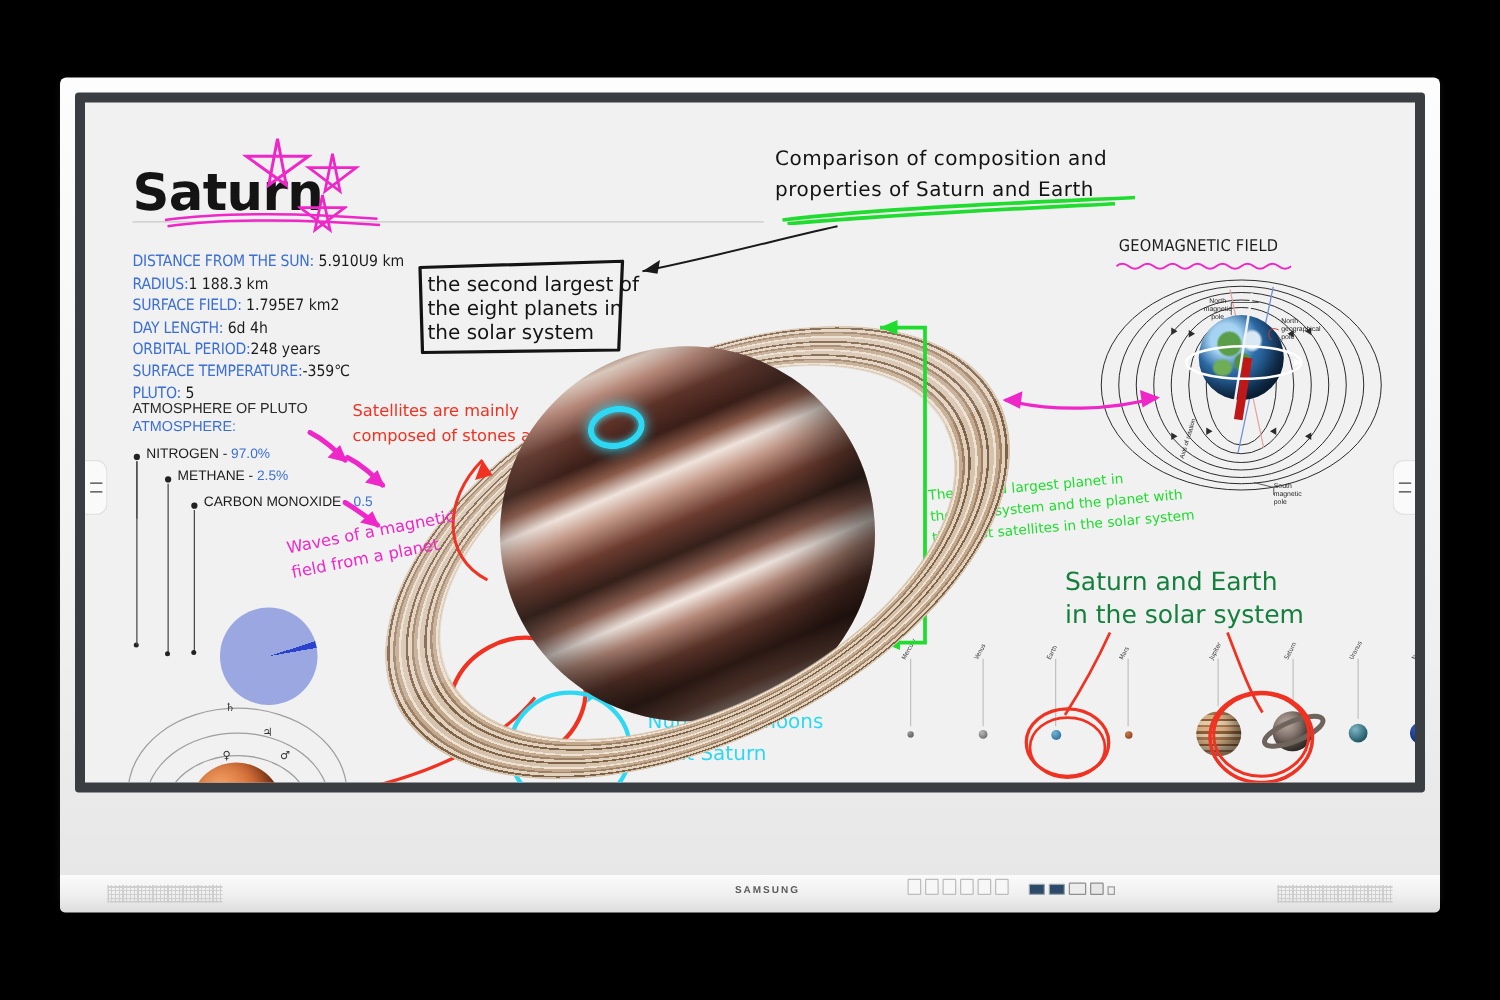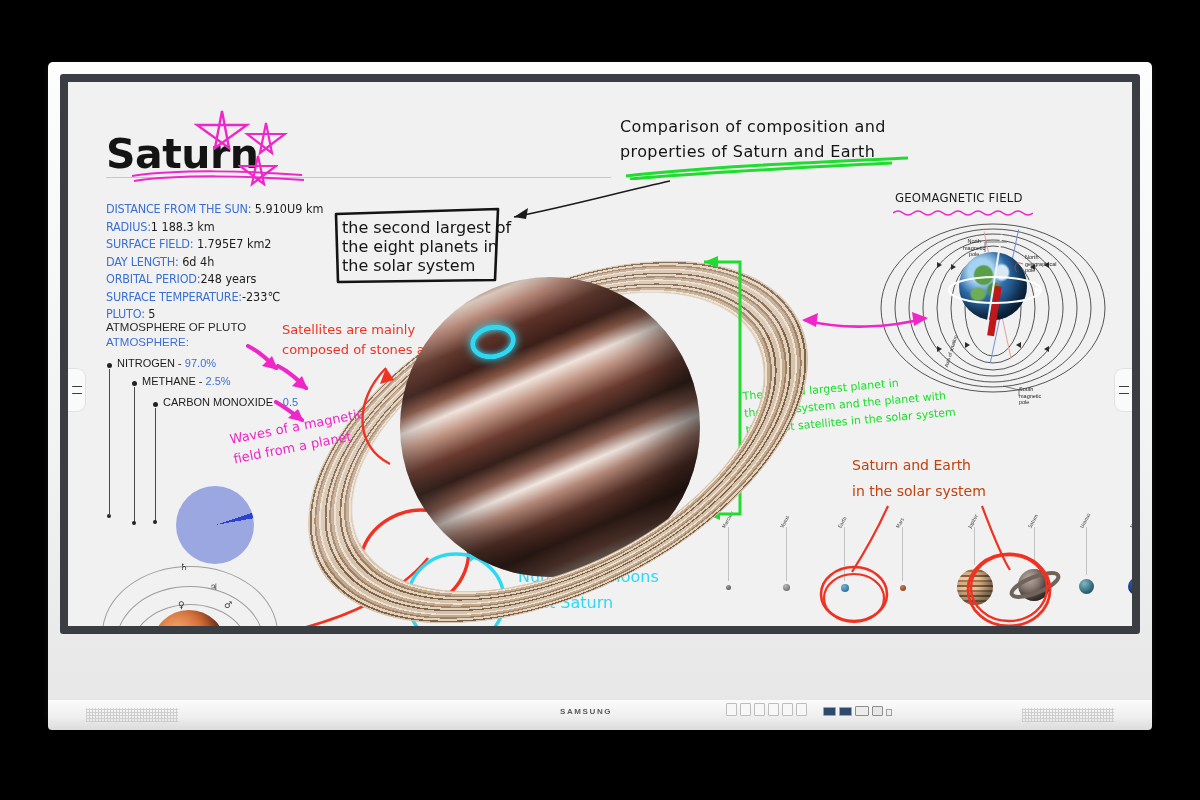--- a/index.html
+++ b/index.html
@@ -36,21 +36,21 @@
   .vent {
     position: absolute; top: 708px; width: 92px; height: 14px;
     background:
       repeating-linear-gradient(0deg,#c9c9c9 0 1px, transparent 1px 3px),
       repeating-linear-gradient(90deg,#c9c9c9 0 1px, transparent 1px 3px);
     opacity: .85;
   }
   #vent-left { left: 86px; }
   #vent-right { left: 1022px; }
   #brand {
-    position: absolute; top: 707px; left: 560px; width: 80px; text-align: left;
+    position: absolute; top: 707px; left: 560px; width: 80px; text-align: right;
     font-size: 8px; letter-spacing: 1.6px; font-weight: bold; color: #5b5b5b;
   }
   #ports { position: absolute; top: 703px; left: 726px; display: flex; align-items: flex-end; gap: 3px; }
   .port-key { width: 11px; height: 13px; border: 1px solid #bdbdbd; background: #f7f7f7; border-radius: 1px; }
   .port-usb { width: 13px; height: 9px; border: 1px solid #9aa4ad; background: #2e4a6b; border-radius: 1px; }
   .port-hdmi { width: 14px; height: 10px; border: 1px solid #8e8e8e; background: #ececec; border-radius: 1px; }
   .port-rj { width: 11px; height: 10px; border: 1px solid #8e8e8e; background: #e7e7e7; border-radius: 1px; }
   .port-tiny { width: 6px; height: 7px; border: 1px solid #9e9e9e; background: #efefef; }
 
   
@@ -222,21 +222,21 @@
 
       <div id="title">Saturn</div>
       <div id="title-rule"></div>
 
       <div id="specs">
         <div class="spec"><span class="k">DISTANCE FROM THE SUN:</span> <span class="v">5.910U9 km</span></div>
         <div class="spec"><span class="k">RADIUS:</span><span class="v">1 188.3 km</span></div>
         <div class="spec"><span class="k">SURFACE FIELD:</span> <span class="v">1.795E7  km2</span></div>
         <div class="spec"><span class="k">DAY LENGTH:</span><span class="v"> 6d  4h</span></div>
         <div class="spec"><span class="k">ORBITAL PERIOD:</span><span class="v">248 years</span></div>
-        <div class="spec"><span class="k">SURFACE TEMPERATURE:</span><span class="v">-233℃</span></div>
+        <div class="spec"><span class="k">SURFACE TEMPERATURE:</span><span class="v">-359℃</span></div>
         <div class="spec"><span class="k">PLUTO:</span> <span class="v">5</span></div>
       </div>
 
       <div id="comp-head">
         <div class="l1">ATMOSPHERE OF PLUTO</div>
         <div class="l2">ATMOSPHERE:</div>
       </div>
 
       <div class="comp-dot" style="left:39px;top:281px"></div>
       <div class="comp-item" style="left:49px;top:275px">
@@ -472,21 +472,21 @@
         <div class="ink-text" style="left:646px;top:306px;font-size:11px;color:#1fdc2f;line-height:17px;transform:rotate(-5deg);transform-origin:left top">The second largest planet in
 the solar system and the planet with
 the most satellites in the solar system</div>
 
         <svg style="position:absolute;left:696px;top:222px" width="146" height="34">
           <path d="M12,16 C50,26 98,24 134,14" fill="none" stroke="#ef27c8" stroke-width="2.6"></path>
           <polygon points="10,16 26,9 24,23" fill="#ef27c8"></polygon>
           <polygon points="136,14 120,8 122,22" fill="#ef27c8"></polygon>
         </svg>
 
-        <div class="ink-text" style="left:756px;top:370px;font-size:14px;color:#c2410c;line-height:26px">Saturn and Earth
+        <div class="ink-text" style="left:756px;top:370px;font-size:20px;color:#15803d;line-height:26px">Saturn and Earth
 in the solar system</div>
         <svg style="position:absolute;left:700px;top:416px" width="260" height="110">
           <path d="M92,8 C82,30 70,52 56,74" fill="none" stroke="#ef3222" stroke-width="2.2"></path>
           <path d="M186,8 C196,34 204,56 214,72" fill="none" stroke="#ef3222" stroke-width="2.2"></path>
         </svg>
         <svg style="position:absolute;left:718px;top:478px" width="80" height="70">
           <ellipse cx="40" cy="34" rx="33" ry="27" fill="none" stroke="#ef3222" stroke-width="2.6"></ellipse>
           <ellipse cx="40" cy="38" rx="30" ry="24" fill="none" stroke="#ef3222" stroke-width="2.2"></ellipse>
         </svg>
         <svg style="position:absolute;left:866px;top:466px" width="94" height="86">

